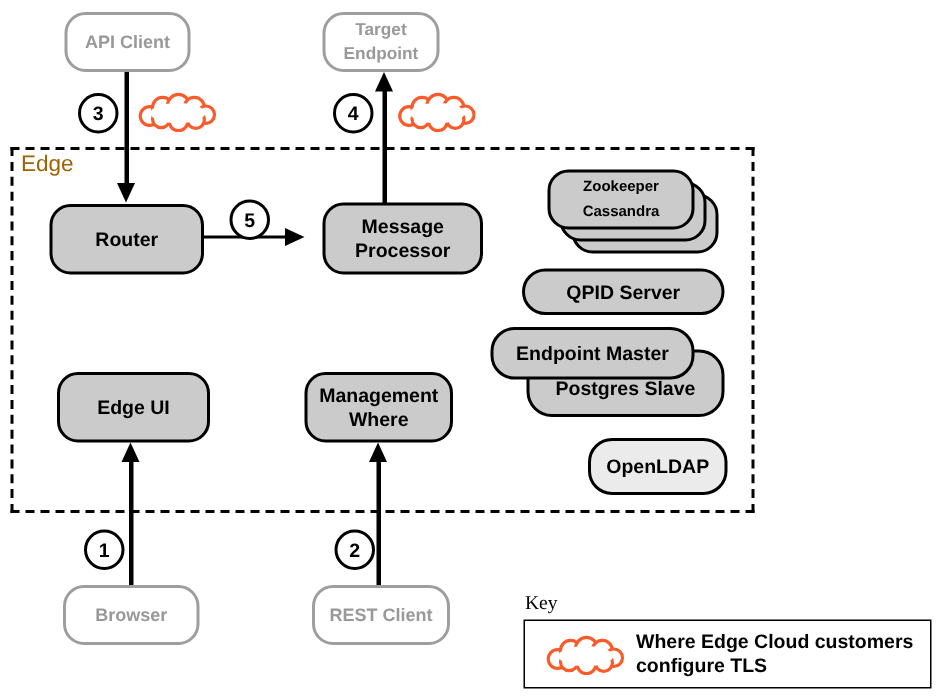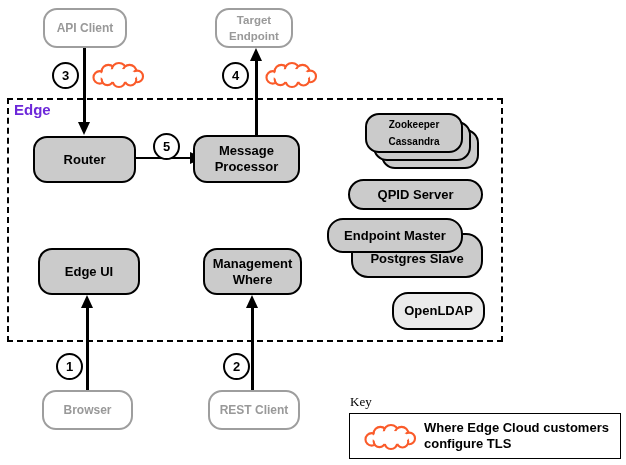--- a/index.html
+++ b/index.html
@@ -12,21 +12,21 @@
     align-items:center;justify-content:center;text-align:center;
     font-weight:bold;border-radius:14px;line-height:16px;
   }
   .internal{background:#cbcbcb;border:2.5px solid #000;color:#000;font-size:13px;}
   .external{background:#fff;border:2px solid #9e9e9e;color:#999999;font-size:12px;}
   .light{background:#ebebeb;}
   .stack-box{position:absolute;box-sizing:border-box;background:#cbcbcb;border:2.5px solid #000;border-radius:14px;}
   .edge-box{
     position:absolute;box-sizing:border-box;border:2px dashed #000;background:transparent;
   }
-  .edge-label{position:absolute;font-weight:bold;font-size:15px;color:#6d28d9;}
+  .edge-label{position:absolute;font-weight:normal;font-size:15px;color:#a16207;}
   .vline{position:absolute;width:2.5px;background:#000;}
   .hline{position:absolute;height:2.5px;background:#000;}
   .ah-up{position:absolute;width:0;height:0;border-left:6px solid transparent;border-right:6px solid transparent;border-bottom:13px solid #000;}
   .ah-down{position:absolute;width:0;height:0;border-left:6px solid transparent;border-right:6px solid transparent;border-top:13px solid #000;}
   .ah-right{position:absolute;width:0;height:0;border-top:6px solid transparent;border-bottom:6px solid transparent;border-left:13px solid #000;}
   .badge{
     position:absolute;box-sizing:border-box;width:27px;height:27px;border-radius:50%;
     background:#fff;border:2.5px solid #000;color:#000;font-size:13px;font-weight:bold;
     display:flex;align-items:center;justify-content:center;
   }
@@ -88,21 +88,21 @@
   </div>
 
   <div class="node external" style="left:42px;top:390px;width:91px;height:40px;">
     <span>Browser</span>
   </div>
 
   <div class="node internal" style="left:33px;top:136px;width:103px;height:47px;">
     <span>Router</span>
   </div>
 
-  <div class="node internal" style="left:193px;top:135px;width:107px;height:48px;">
+  <div class="node internal" style="left:215px;top:135px;width:107px;height:48px;">
     <span>Message</span>
     <span>Processor</span>
   </div>
 
   <div>
     <div class="stack-box" style="left:381px;top:129px;width:98px;height:40px;"></div>
     <div class="stack-box" style="left:373px;top:121px;width:98px;height:40px;"></div>
     <div class="node internal" style="left:365px;top:113px;width:98px;height:40px;font-size:10px;line-height:17px;">
       <span>Zookeeper</span>
       <span>Cassandra</span>

